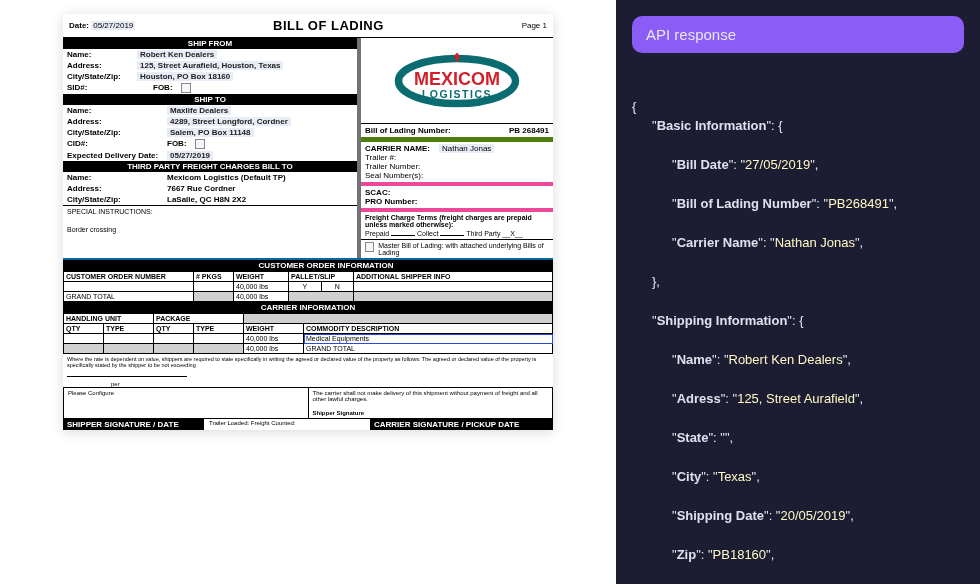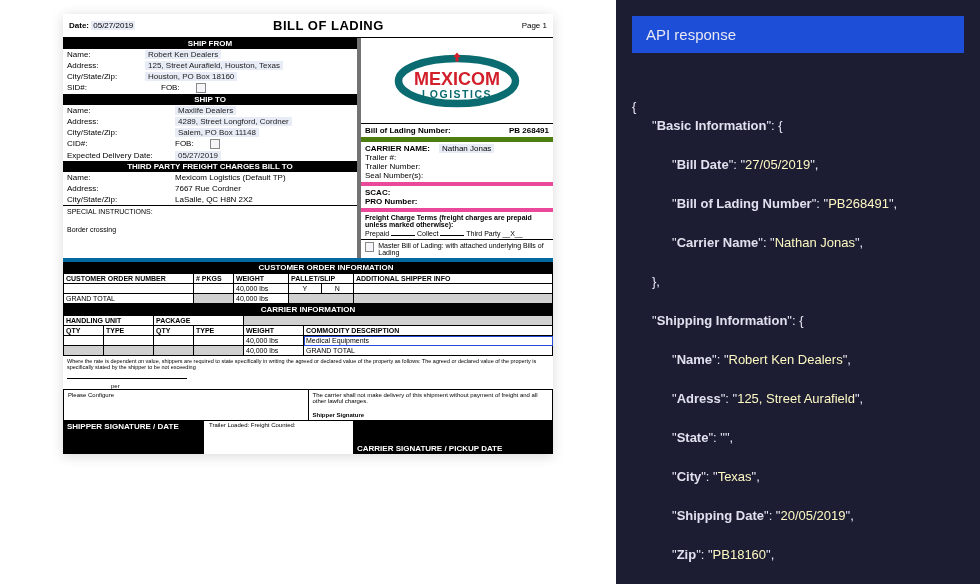--- a/index.html
+++ b/index.html
@@ -49,21 +49,22 @@
     color: #fff;
     text-align: center;
     font-weight: bold;
     font-size: 8px;
     padding: 1px 0;
   }
 
   .field-row {
     display: flex;
     padding: 1px 4px;
-    gap: 16px;
+    gap: 8px;
+    font-weight: bold;
   }
   .field-label { width: 92px; }
   .field-label-s { width: 62px; }
   .field-val { background: #e8ecf6; padding: 0 3px; color: #222; }
   .inline-lbl { margin-left: 16px; }
   .chkbox {
     display: inline-block;
     width: 10px; height: 10px;
     border: 1px solid #888;
     background: #f6f6fa;
@@ -99,56 +100,56 @@
   .freight-block .hdr { font-weight: bold; }
   .freight-line { margin-top: 2px; }
   .bl-underline { display:inline-block; border-bottom:1px solid #000; width:24px; }
 
   .master-row { display:flex; gap:4px; padding:2px 4px; border-top:1px solid #000; font-size:7px; }
 
   .special-box { padding: 2px 4px; height: 30px; border-top:1px solid #000; display:flex; flex-direction:column; justify-content:space-between; }
   .special-box .lbl { font-size:7px; }
   .special-box .txt { font-size:7px; }
 
-  .full-bar { border-top:4px solid #0369a1;padding-left:36px; }
+  .full-bar { border-top:2px solid #0369a1;padding-left:36px; }
 
   .tbl { width:100%; border-collapse: collapse; font-size:7px; }
   .tbl th, .tbl td { border:1px solid #000; padding:1px 2px; text-align:left; }
   .tbl th { background:#fff; font-weight:bold; }
   .tbl .grey { background:#d0d0d0; }
   .tbl .center { text-align:center; }
 
   .fine { font-size:5.5px; padding:2px 4px; line-height:1.1; }
   .per-line { border-bottom:1px solid #000; width:120px; display:inline-block; margin:6px 4px 2px; }
   .per-lbl { font-size:6px; padding-left:48px; }
 
   .twosplit { display:flex; }
   .twosplit > div { flex:1; border:1px solid #000; padding:2px 4px; font-size:6px; }
   .twosplit > div:first-child { border-right:none; }
 
   .sig-bar { background:#000; color:#fff; font-weight:bold; font-size:8px; }
   .sig-row { display:flex; }
   .sig-row > div { padding:1px 4px; }
   .sig-a { width:142px; border-right:1px solid #fff; }
   .sig-b { flex:1; border-right:1px solid #fff; }
-  .sig-c { width:200px;margin-top:22px; }
+  .sig-c { width:183px; }
 
   
   .api-wrap {
     flex: 1;
     background: #1c1d33;
     color: #e8e8f4;
     padding: 16px;
     font-family: 'Segoe UI', Arial, sans-serif;
     font-size: 13px;
     overflow: hidden;
   }
   .api-header {
-    background: #1d4ed8;
-    border-radius: 0;
+    background: #8b5cf6;
+    border-radius: 10px;
     padding: 10px 14px;
     font-size: 15px;
     margin-bottom: 24px;
   }
   .json-body { line-height: 1.5; font-size: 13px; white-space: pre; }
   .json-body .k { color: #e0e0ee; font-weight: bold; }
   .json-body .v { color: #fef9c3; }
   .ind1 { padding-left: 20px; display:block; }
   .ind2 { padding-left: 40px; display:block; }
 </style>

